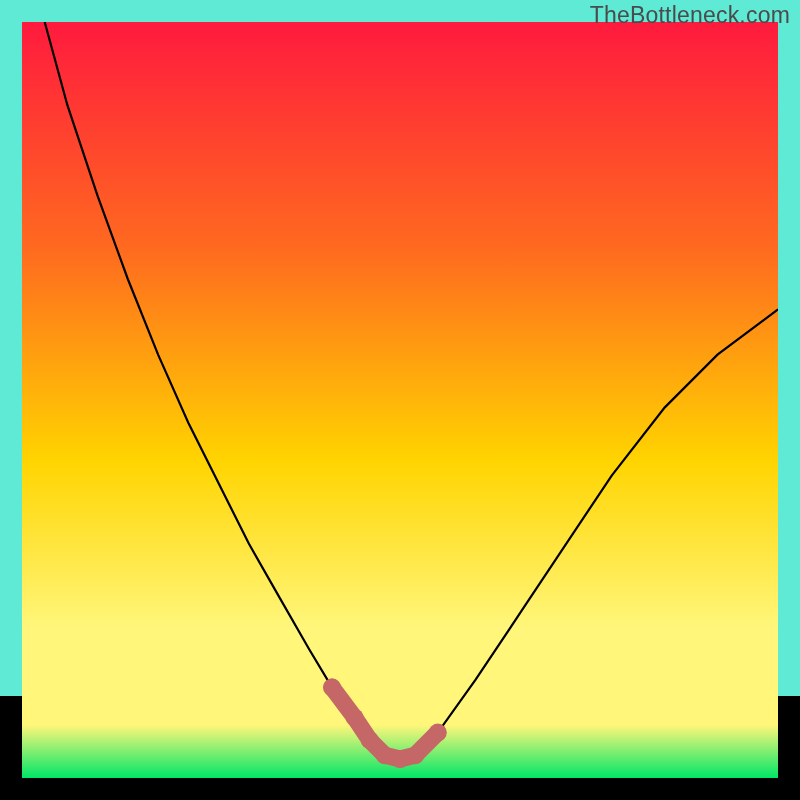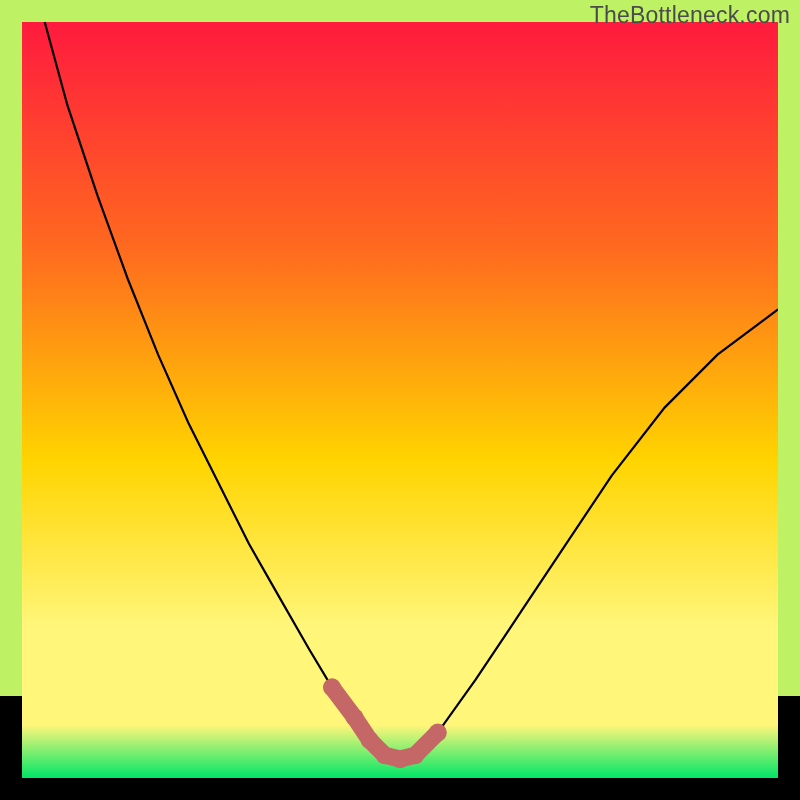--- a/index.html
+++ b/index.html
@@ -10,21 +10,21 @@
     background: #000;
     overflow: hidden;
     font-family: Arial, Helvetica, sans-serif;
   }
   .frame {
     position: absolute;
     left: 0;
     top: 0;
     width: 800px;
     height: 696px;
-    background: #bef264;
+    background: #5eead4;
   }
   .plot {
     position: absolute;
     left: 22px;
     top: 22px;
     width: 756px;
     height: 756px;
     overflow: hidden;
   }
   .watermark {

